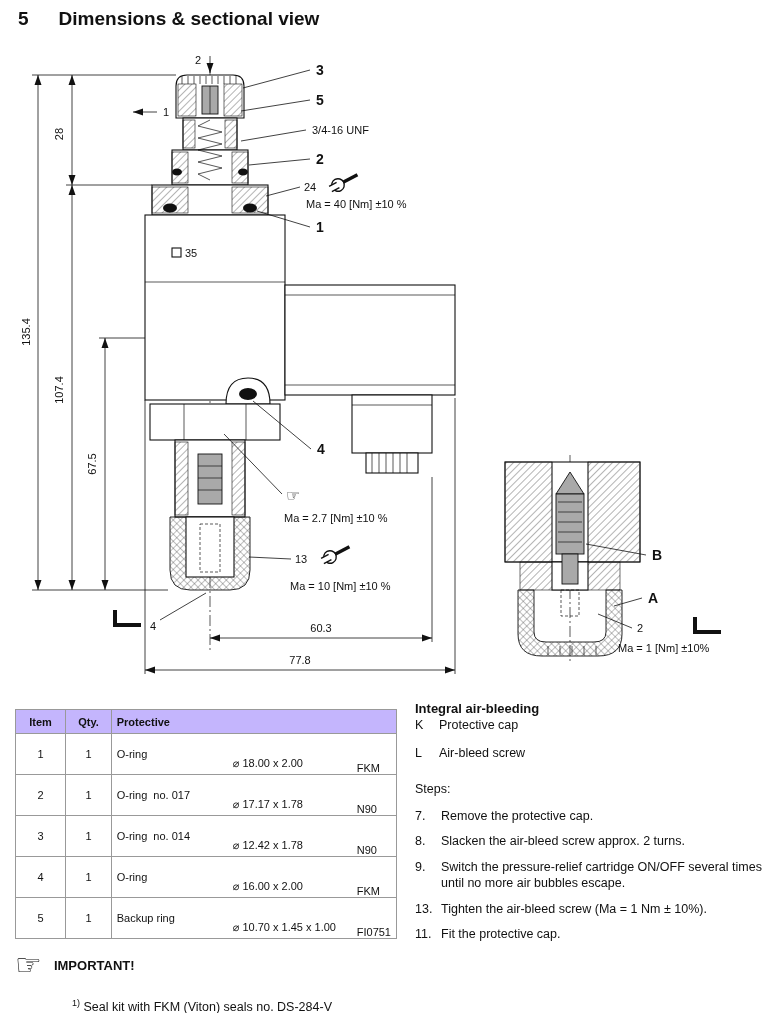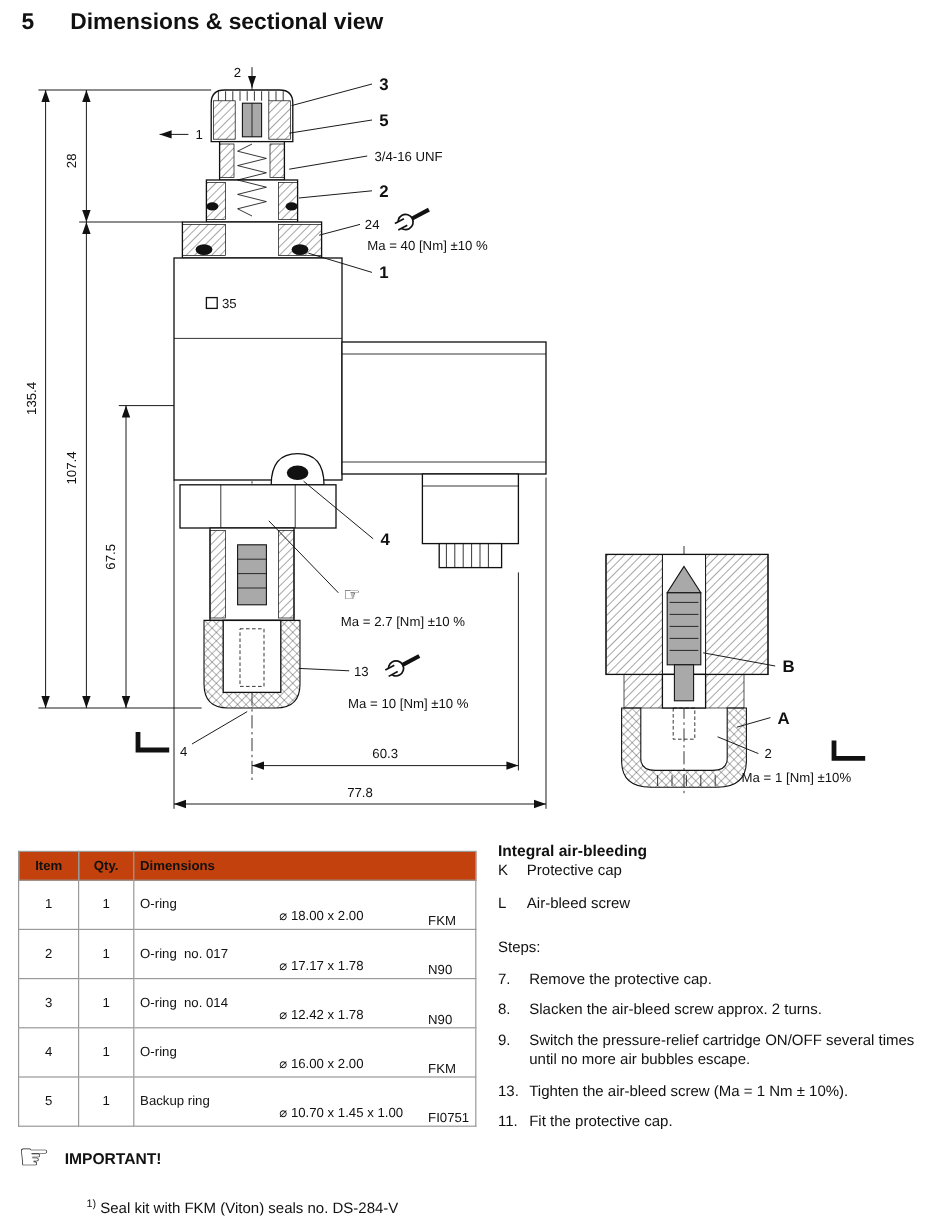--- a/index.html
+++ b/index.html
@@ -19,21 +19,21 @@
   .dim{stroke:#111;stroke-width:0.8;fill:none;}
   .lead{stroke:#111;stroke-width:0.8;fill:none;}
   .gray{fill:#a9a9a9;stroke:#111;stroke-width:0.9;}
   .dash{stroke:#111;stroke-width:0.7;stroke-dasharray:3 2;fill:none;}
 
   .left-col{position:absolute;left:15px;top:700px;width:382px;}
   .sk-title{font-size:13px;}
   sup{font-size:9px;}
   table.seal{border-collapse:collapse;margin-top:9px;font-size:11px;}
   .seal th,.seal td{border:1px solid #999;padding:0 5px;height:23px;}
-  .seal th{background:#c2410c;font-weight:bold;text-align:center;}
+  .seal th{background:#c4b5fd;font-weight:bold;text-align:center;}
   .seal th.c-desc{text-align:left;}
   .c-item{width:48px;text-align:center;}
   .c-qty{width:42px;text-align:center;}
   .c-desc{width:258px;}
   .desc-flex{display:flex;align-items:center;}
   .d-nn{display:flex;width:116px;}
   .d-note{margin-left:6px;}
   .d-size{width:124px;margin-top:19px;}
   .d-mat{flex:1;margin-top:28px;}
   .imp-row{margin-top:15px;display:flex;align-items:center;gap:12px;}
@@ -229,21 +229,21 @@
     <text class="small" x="618" y="610">Ma = 1 [Nm] ±10%</text>
   </g>
 </svg>
 
 <div class="left-col">
   <table class="seal">
     <thead>
       <tr>
         <th class="c-item">Item</th>
         <th class="c-qty">Qty.</th>
-        <th class="c-desc">Dimensions</th>
+        <th class="c-desc">Protective</th>
       </tr>
     </thead>
     <tbody>
       <tr>
         <td class="c-item">1</td>
         <td class="c-qty">1</td>
         <td class="c-desc">
             <div class="desc-flex">
               <span class="d-nn">
                 <span>O-ring</span>

